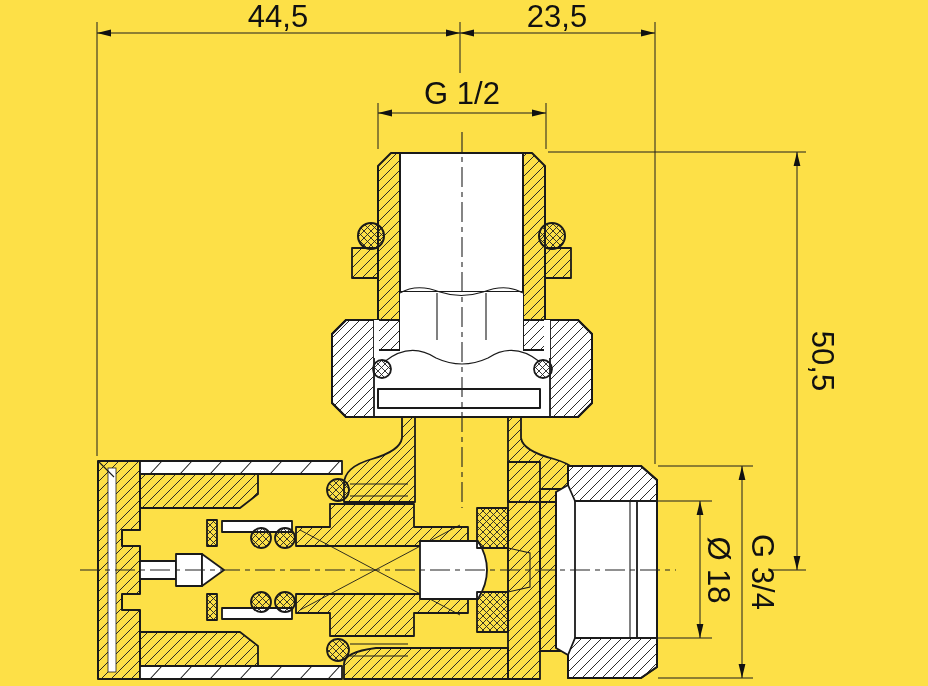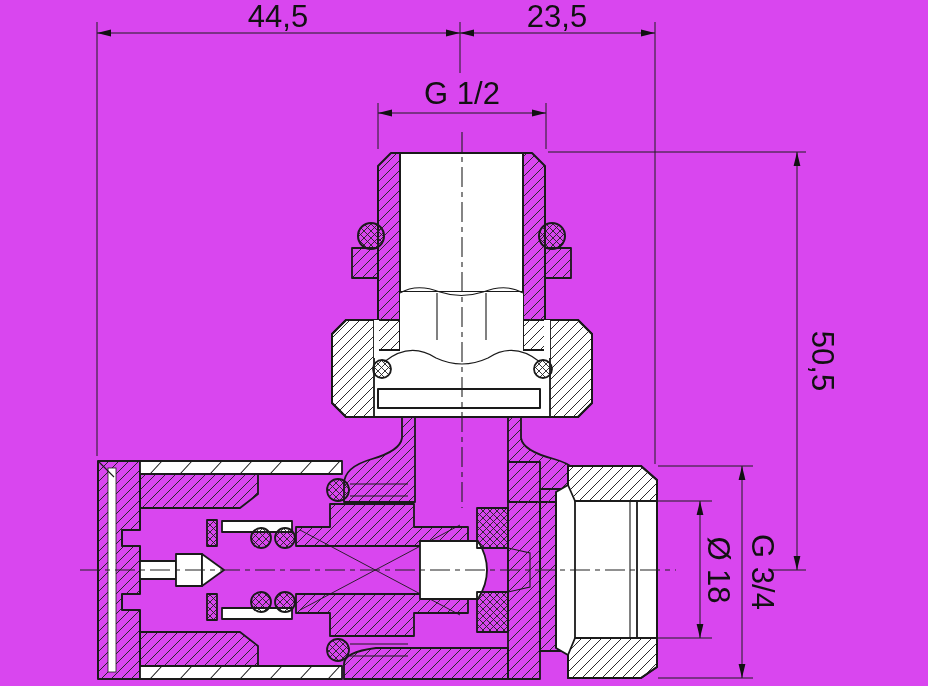--- a/index.html
+++ b/index.html
@@ -1,16 +1,16 @@
 <!DOCTYPE html>
 <html><head>
 <meta charset="utf-8">
 <style>
   html,body{margin:0;padding:0;background:#ffffff;}
-  .stage{width:928px;height:686px;position:relative;background:#d946ef;overflow:hidden;
+  .stage{width:928px;height:686px;position:relative;background:#fde047;overflow:hidden;
          font-family:"Liberation Sans", sans-serif;}
   svg{display:block;}
   .outl{fill:#ffffff;stroke:#1a1a1a;stroke-width:2;stroke-linejoin:round;}
   .outlh{stroke:#1a1a1a;stroke-width:1.8;stroke-linejoin:round;}
   .thin{fill:none;stroke:#1a1a1a;stroke-width:1.1;}
   .dimline{stroke:#1f1f1f;stroke-width:1;fill:none;}
   .arrow{fill:#111;stroke:none;}
   .dimtext{font-family:"Liberation Sans", sans-serif;font-size:31px;fill:#111;
            text-anchor:middle;}
   .cl{stroke:#222;stroke-width:1.1;fill:none;stroke-dasharray:20 5 5 5;}

